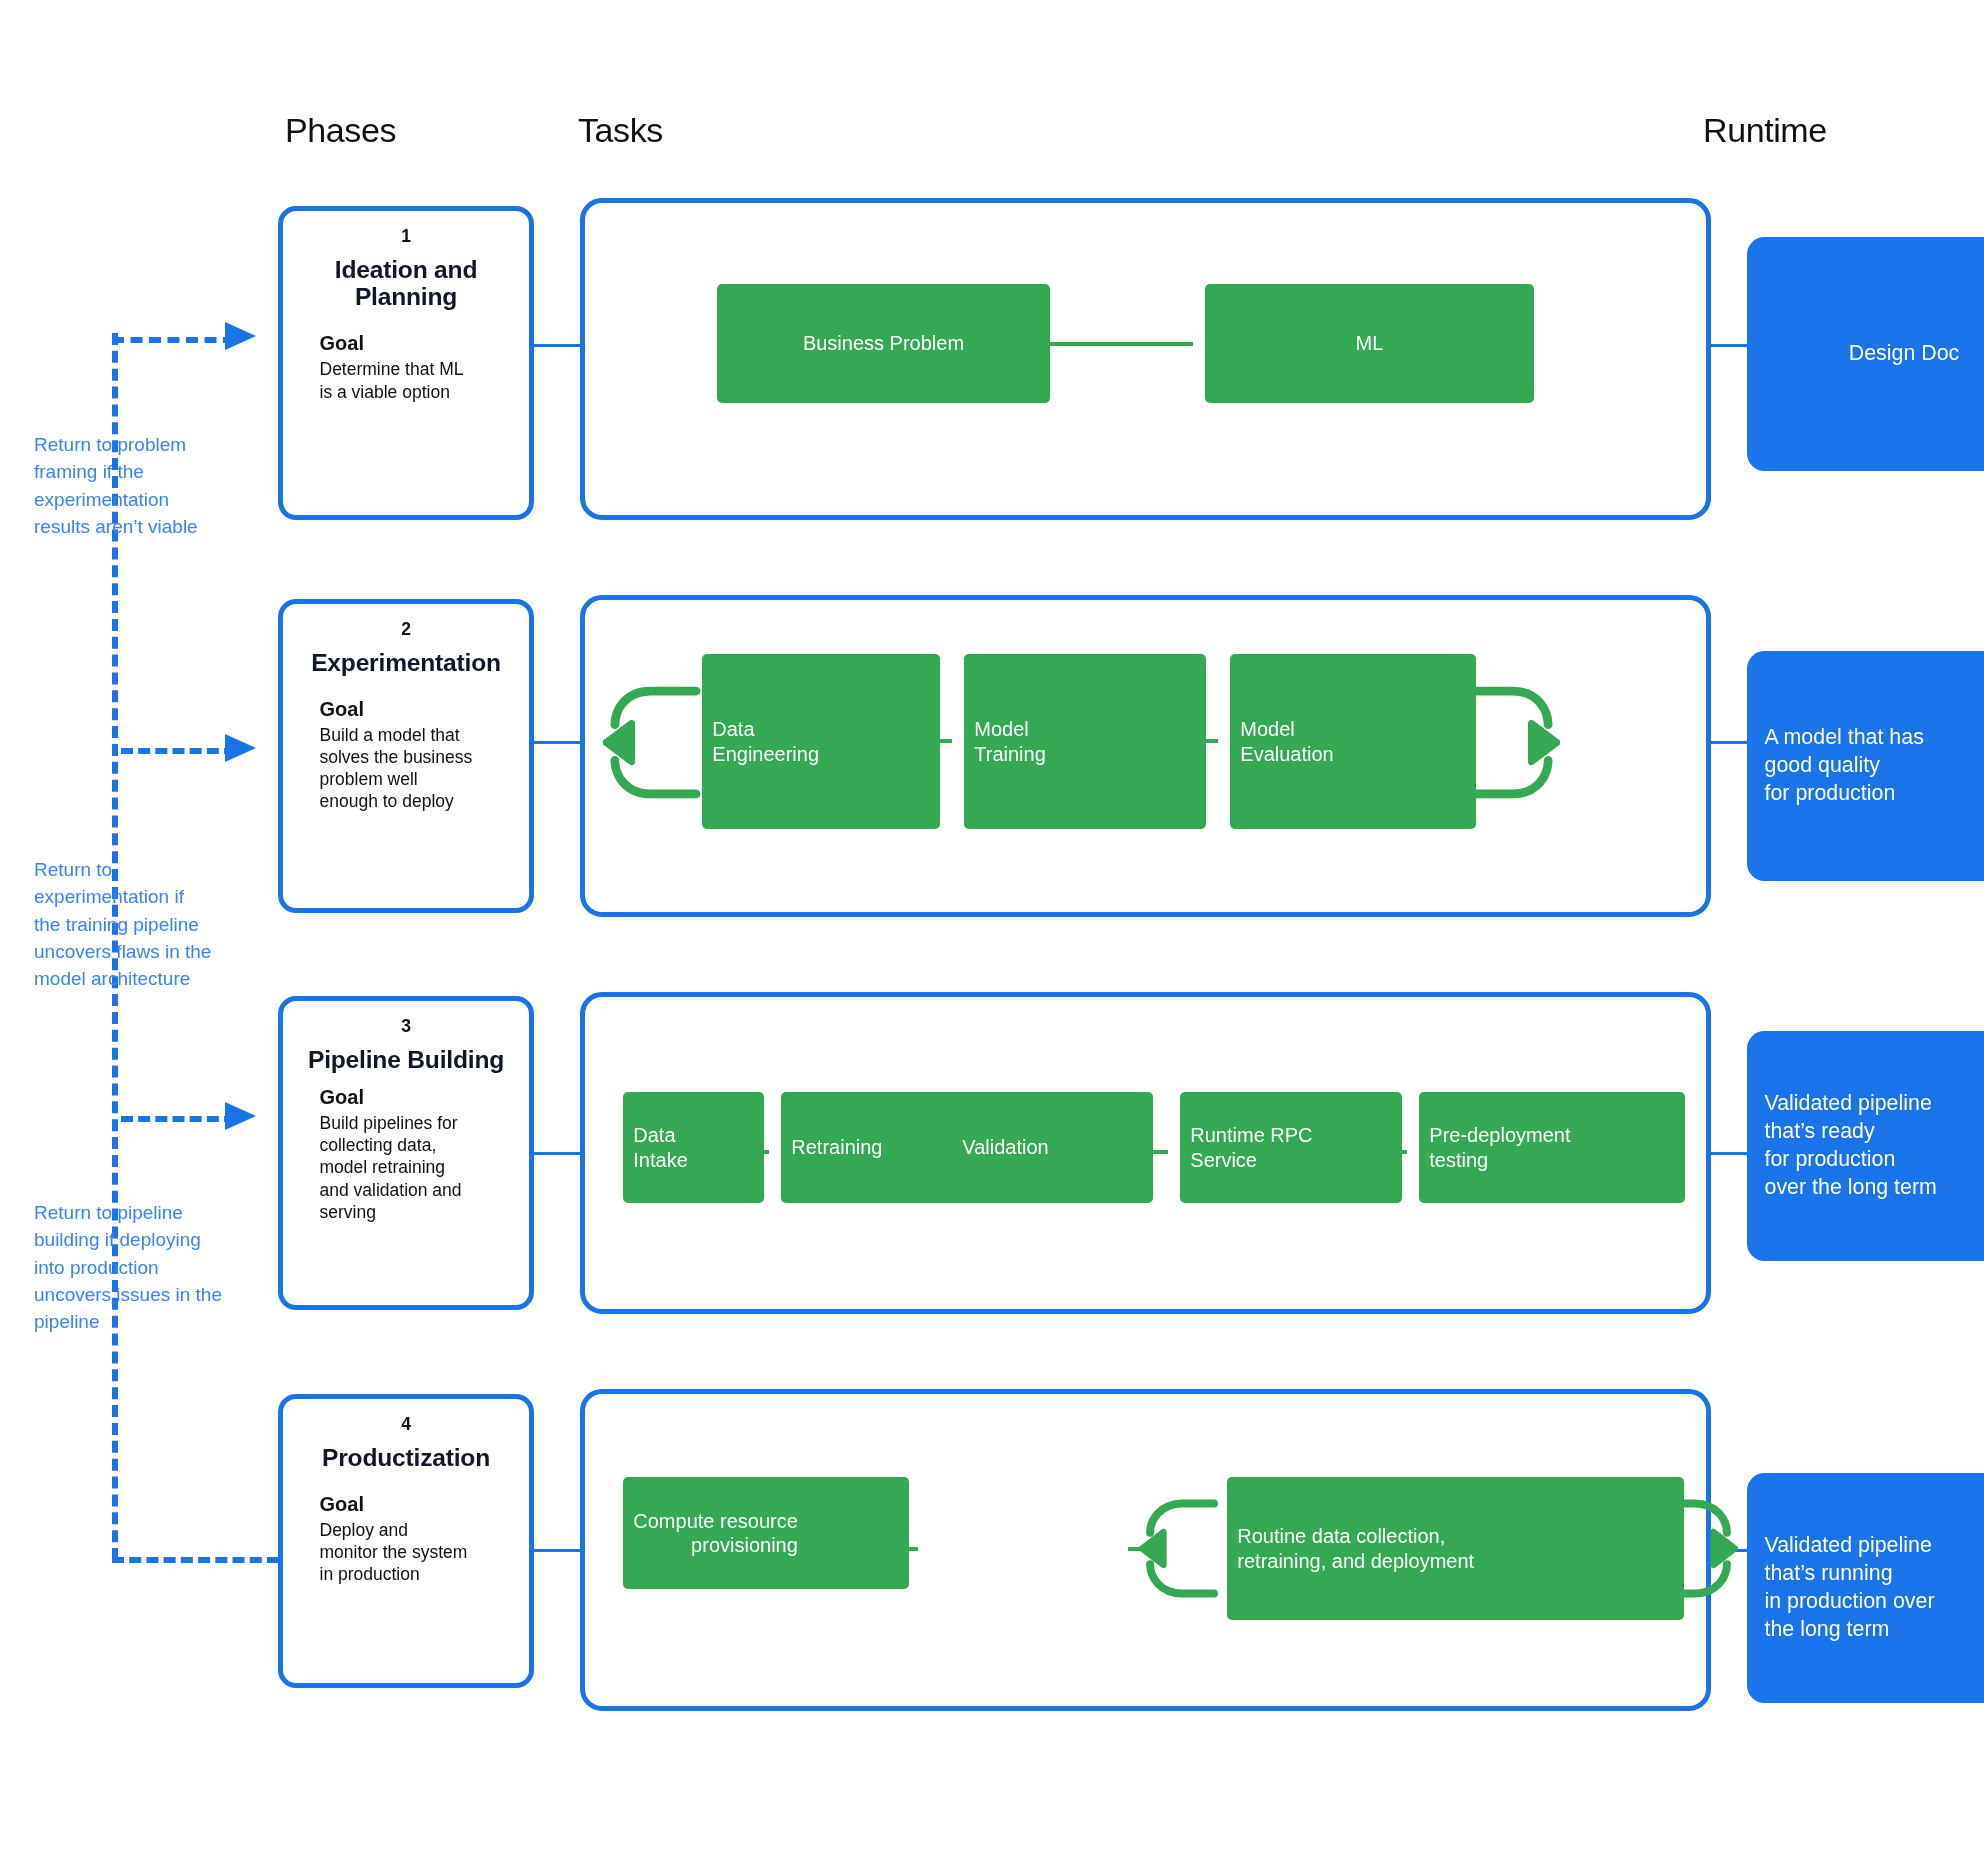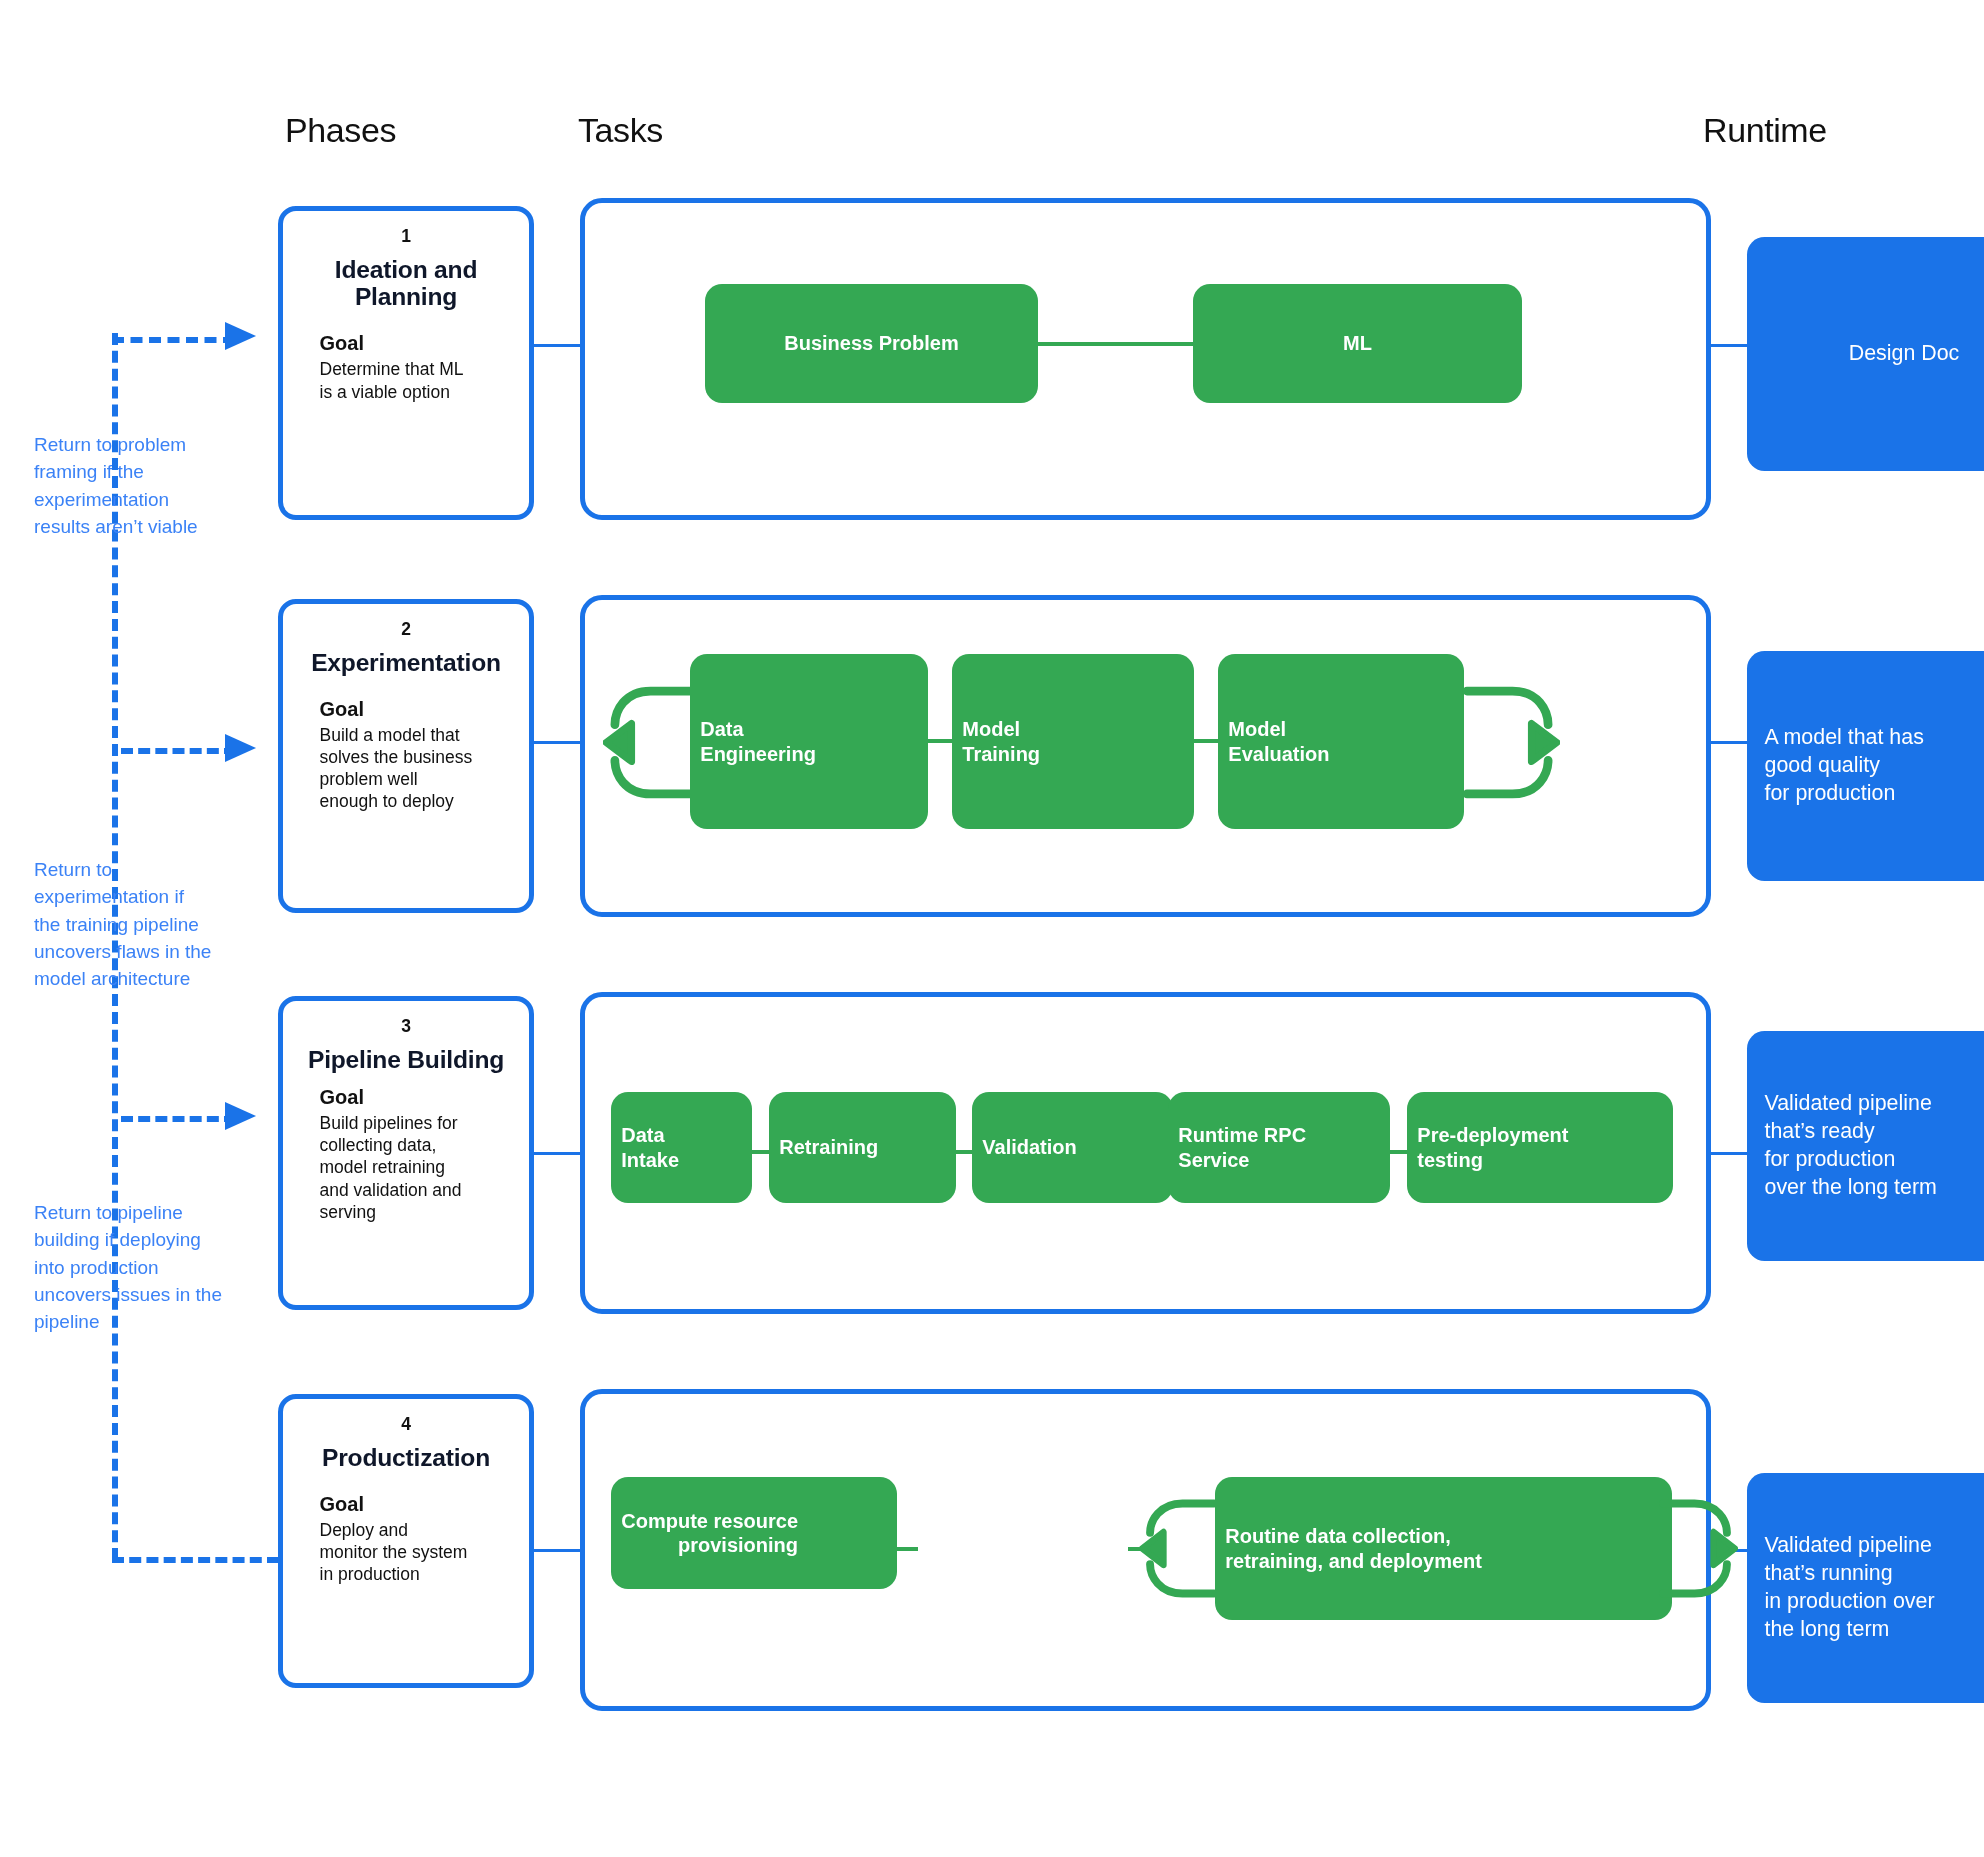--- a/index.html
+++ b/index.html
@@ -85,29 +85,30 @@
   #panel-1{left:580px; top:198px;  width:1131px; height:322px;}
   #panel-2{left:580px; top:595px; width:1131px; height:322px;}
   #panel-3{left:580px; top:992px; width:1131px; height:322px;}
   #panel-4{left:580px; top:1389px; width:1131px; height:322px;}
 
   
   .task-box{
     position:absolute;
     box-sizing:border-box;
     background:#34A853;
-    border-radius:17px;
+    border-radius:5px;
     color:#ffffff;
     display:flex;
     align-items:center;
     padding:0 10.3px;
     font-size:20px;
     line-height:1.22;
-    font-weight:700;
+    font-weight:400;
     white-space:pre-line;
+    margin-left:12px;
   }
   .task-box.center{justify-content:flex-start;}
 
   
   .outcome-box{
     position:absolute;
     box-sizing:border-box;
     background:#1A73E8;
     border-radius:17.5px;
     color:#ffffff;
@@ -263,21 +264,21 @@
 for production</div>
 
   <div class="conn conn-h" style="left:534px; top:1152px; width:47px;"></div>
   <div class="conn conn-h" style="left:1711px; top:1152px; width:38px;"></div>
 
   <div class="task-box" style="left:611px; top:1092px; width:141px; height:111px;">Data
 Intake</div>
   <div class="conn-green" style="left:752px; top:1150px; width:16.7px; height:4px;"></div>
   <div class="task-box" style="left:769px; top:1092px; width:187px; height:111px;">Retraining</div>
   <div class="conn-green" style="left:956px; top:1150px; width:16.7px; height:4px;"></div>
-  <div class="task-box" style="left:972px; top:1092px; width:201px; height:111px;">Validation</div>
+  <div class="task-box" style="left:940px; top:1092px; width:201px; height:111px;">Validation</div>
   <div class="conn-green" style="left:1151px; top:1150px; width:16.7px; height:4px;"></div>
   <div class="task-box" style="left:1168px; top:1092px; width:222px; height:111px;">Runtime RPC
 Service</div>
   <div class="conn-green" style="left:1390px; top:1150px; width:16.7px; height:4px;"></div>
   <div class="task-box" style="left:1407px; top:1092px; width:266px; height:111px;">Pre-deployment
 testing</div>
 
   <div class="outcome-box" id="out-3">Validated pipeline
 that’s ready
 for production

